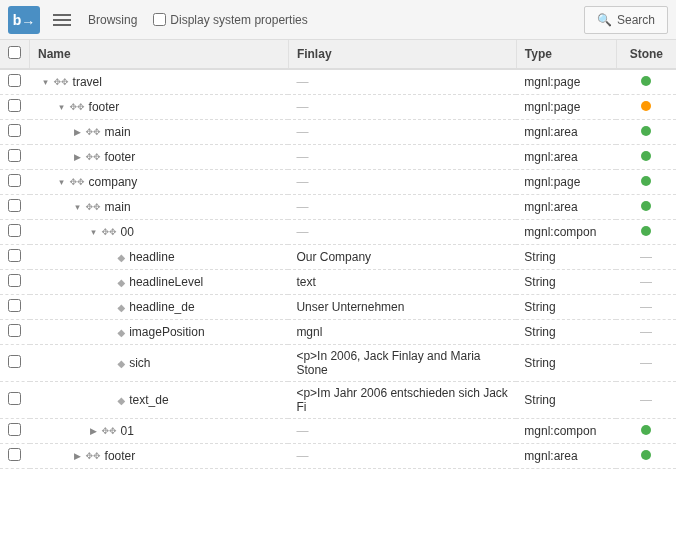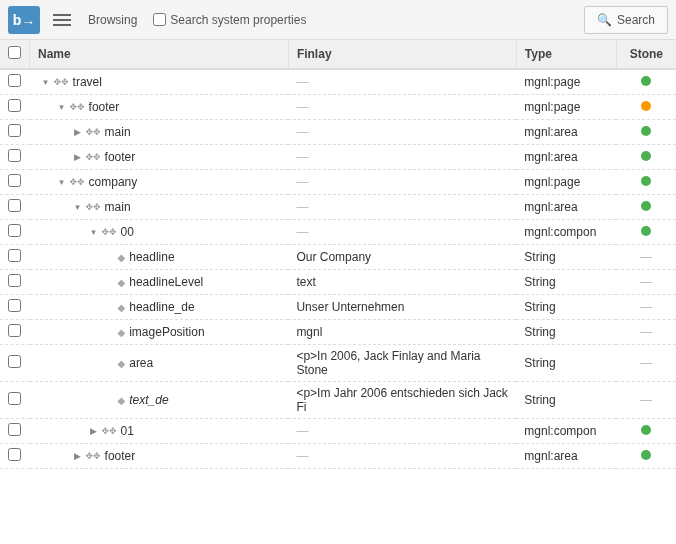--- a/index.html
+++ b/index.html
@@ -196,21 +196,21 @@
 <div class="header">
   <button class="logo-btn">b→</button>
   <button class="menu-btn">
     <span></span>
     <span></span>
     <span></span>
   </button>
   <span class="browsing-label">Browsing</span>
   <div class="display-sys">
     <input type="checkbox" id="displaySys" style="">
-    <label for="displaySys">Search system properties</label>
+    <label for="displaySys">Display system properties</label>
   </div>
   <button class="search-btn">
     <span>🔍</span>
     <span>Search</span>
   </button>
 </div>
 
 <div class="table-container">
   <table>
     <thead>
@@ -379,35 +379,35 @@
           <td class="col-type">String</td>
           <td class="col-status"><span class="dash">—</span></td>
         </tr>
         <tr>
           <td class="checkbox-cell"><input type="checkbox" style=""></td>
           <td class="col-name">
             <div class="cell-name">
               <span style="padding-left: 64px;"></span>
               <span class="expand-icon"></span>
               <span class="diamond-icon">◆</span>
-              <span style="cursor: pointer;">area</span>
+              <span style="cursor: pointer;">sich</span>
             </div>
           </td>
           <td class="col-value">&lt;p&gt;In 2006, Jack Finlay and Maria Stone</td>
           <td class="col-type">String</td>
           <td class="col-status"><span class="dash">—</span></td>
         </tr>
         <tr>
           <td class="checkbox-cell"><input type="checkbox" style=""></td>
           <td class="col-name">
             <div class="cell-name">
               <span style="padding-left: 64px;"></span>
               <span class="expand-icon"></span>
               <span class="diamond-icon">◆</span>
-              <span style="cursor: pointer; font-style: italic;">text_de</span>
+              <span style="cursor: pointer;">text_de</span>
             </div>
           </td>
           <td class="col-value">&lt;p&gt;Im Jahr 2006 entschieden sich Jack Fi</td>
           <td class="col-type">String</td>
           <td class="col-status"><span class="dash">—</span></td>
         </tr>
         <tr>
           <td class="checkbox-cell"><input type="checkbox" style=""></td>
           <td class="col-name">
             <div class="cell-name">

